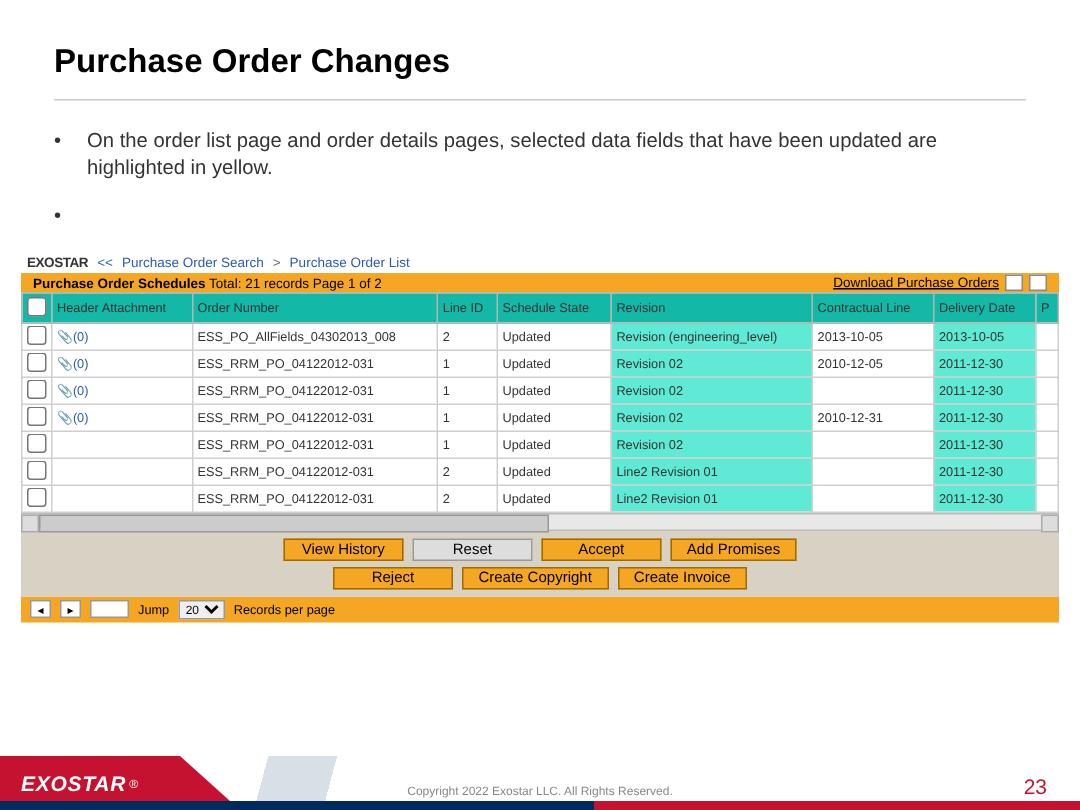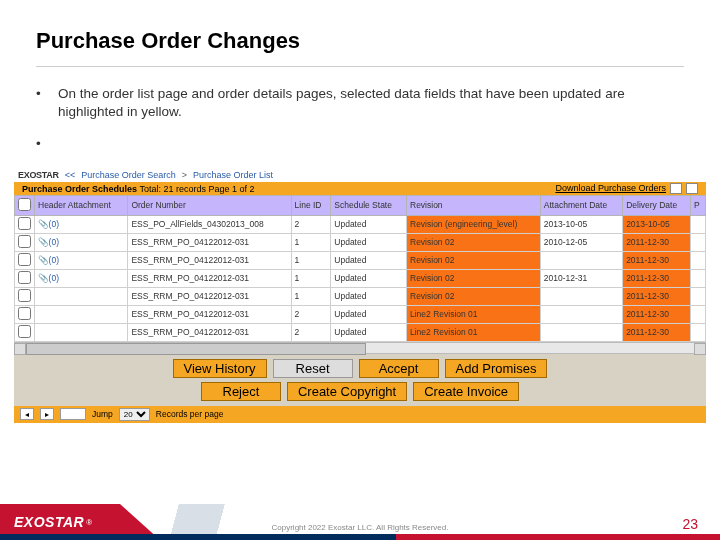--- a/index.html
+++ b/index.html
@@ -19,29 +19,29 @@
   .breadcrumb .crumb { color: #2a5da8; }
   .breadcrumb .sep { color: #666; }
 
   .schedules-bar { background: #f5a623; display: flex; align-items: flex-end; justify-content: space-between; padding: 1px 8px; font-size: 9px; }
   .schedules-bar .left { color: #000; }
   .schedules-bar .right { display: flex; align-items: center; gap: 4px; }
   .schedules-bar .dl-link { color: #000; text-decoration: underline; }
   .schedules-bar .mini-icon { width: 12px; height: 11px; background: #fff; border: 1px solid #888; display: inline-block; }
 
   table.po { width: 100%; border-collapse: collapse; font-size: 8.5px; background: #fff; }
-  table.po th { background: #c4b5fd; border: 1px solid #b5b5b5; padding: 2px 3px; text-align: left; font-weight: normal; color: #333; white-space: nowrap; }
+  table.po th { background: #14b8a6; border: 1px solid #b5b5b5; padding: 2px 3px; text-align: left; font-weight: normal; color: #333; white-space: nowrap; }
   table.po td { border: 1px solid #cfcfcf; padding: 1px 3px; white-space: nowrap; color: #333; }
-  table.po td.hl { background: #f97316; }
+  table.po td.hl { background: #5eead4; }
   table.po .cb { width: 18px; text-align: center; }
   table.po .attach-cell { color: #2a5da8; }
 
   .action-rows { background: #d8d2c4; padding: 3px 0; font-size: 8.5px; }
   .action-row { display: flex; justify-content: center; gap: 6px; padding: 2px 0; }
-  .action-btn { background: #f5a623; border: 1px solid #a06a00; padding: 1px 10px; color: #000; font-size: 13px; cursor: pointer; min-width: 80px; text-align: center; }
+  .action-btn { background: #f5a623; border: 1px solid #a06a00; padding: 1px 10px; color: #000; font-size: 10px; cursor: pointer; min-width: 80px; text-align: center; }
   .action-btn.gray { background: #ddd; border: 1px solid #999; }
 
   .pager { background: #f5a623; display: flex; align-items: center; gap: 6px; padding: 2px 6px; font-size: 8.5px; color: #000; }
   .pager .arrow { background: #fff; border: 1px solid #999; width: 14px; height: 12px; display: inline-flex; align-items: center; justify-content: center; font-size: 8px; cursor: pointer; }
   .pager input { width: 26px; height: 12px; border: 1px solid #999; font-size: 8px; text-align: center; }
   .pager select { height: 13px; font-size: 8px; border: 1px solid #999; }
 
   .scroll-x { border-top: 1px solid #bbb; border-bottom: 1px solid #bbb; background: #e8e8e8; height: 12px; position: relative; }
   .scroll-x::before, .scroll-x::after { content: ''; position: absolute; top: 0; width: 12px; height: 12px; background: #ddd; border: 1px solid #aaa; box-sizing: border-box; }
   .scroll-x::before { left: 0; }
@@ -97,21 +97,21 @@
 
     <table class="po">
       <thead>
         <tr>
           <th class="cb"><input type="checkbox" style=""></th>
           <th>Header Attachment</th>
           <th>Order Number</th>
           <th>Line ID</th>
           <th>Schedule State</th>
           <th>Revision</th>
-          <th>Attachment Date</th>
+          <th>Contractual Line</th>
           <th>Delivery Date</th>
           <th>P</th>
         </tr>
       </thead>
       <tbody id="po-body">
           <tr>
             <td class="cb"><input type="checkbox" style=""></td>
             <td class="attach-cell">📎(0)</td>
             <td>ESS_PO_AllFields_04302013_008</td>
             <td>2</td>

